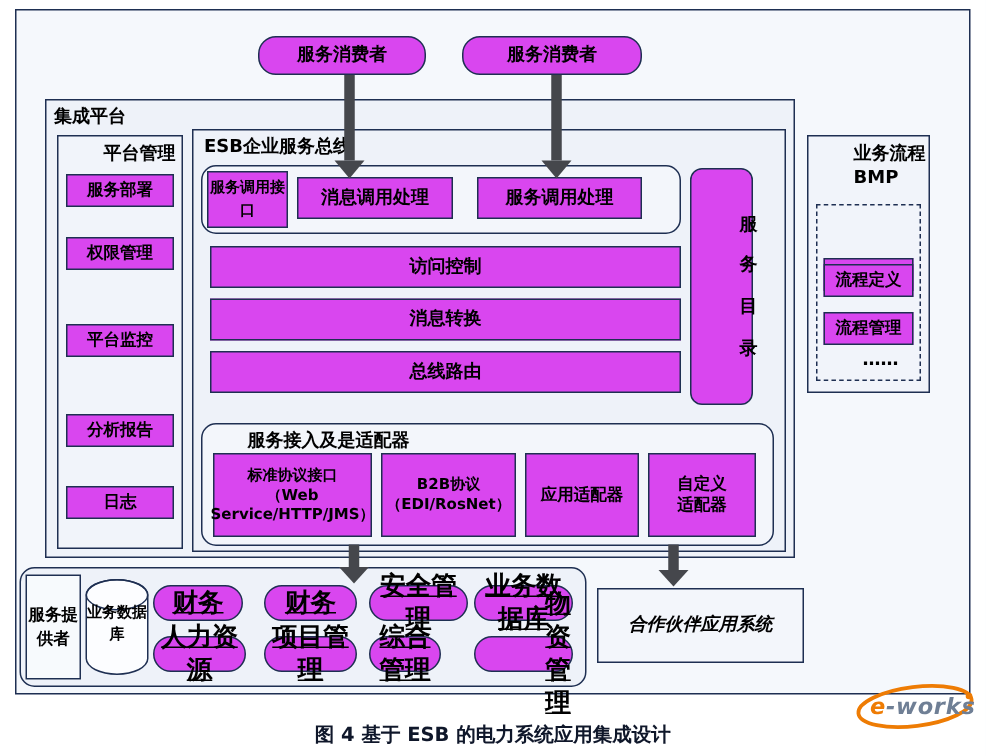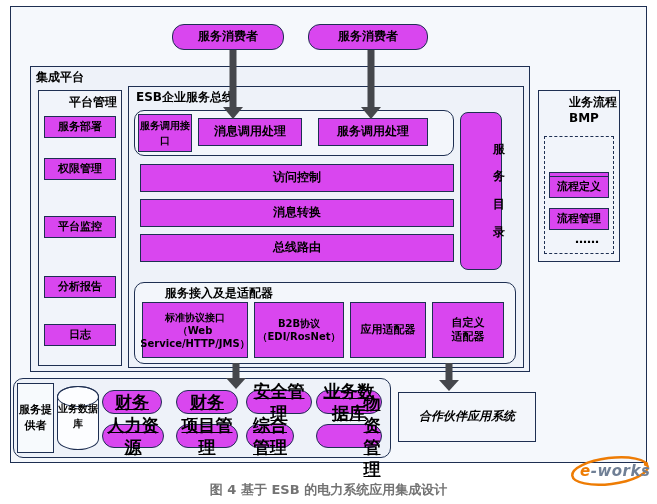--- a/index.html
+++ b/index.html
@@ -25,21 +25,21 @@
   .wrapall { word-break:break-all; line-height:1.5; }
   .dashed { position:absolute; border:1.2px dashed #1e2f52; background:transparent; }
   .cylinder { position:absolute; border:1.3px solid #1e2f52; background:#fcfdff; border-radius:50% / 11px; }
   .cylinder::before { content:""; position:absolute; left:-1px; right:-1px; top:-1px; height:19px;
                       border:1.3px solid #1e2f52; border-radius:50%; }
   .cyl-text { position:absolute; left:0; right:0; top:14px; text-align:center;
               font-size:10px; font-weight:bold; word-break:break-all; line-height:1.5; }
   .logo-text { position:absolute; left:0; right:0; top:12px; text-align:left;
                font-style:italic; font-weight:bold; font-size:15px; letter-spacing:0.5px;margin-left:12px; }
   .caption { position:absolute; left:0; width:657px; top:481px; text-align:center;
-             font-weight:bold; font-size:13px; color:#737373; }
+             font-weight:bold; font-size:13px; color:#0f172a; }
 </style>
 </head>
 <body>
 
 <div class="stage">
 
   <div class="abs" style="left:10px; top:6px; width:637px; height:457px; border:1.5px solid #1e2f52; background:#f5f8fc;"></div>
 
   <div class="box r12 b f12" style="left:172px; top:24px; width:112px; height:26px;">
     <span>服务消费者</span>

